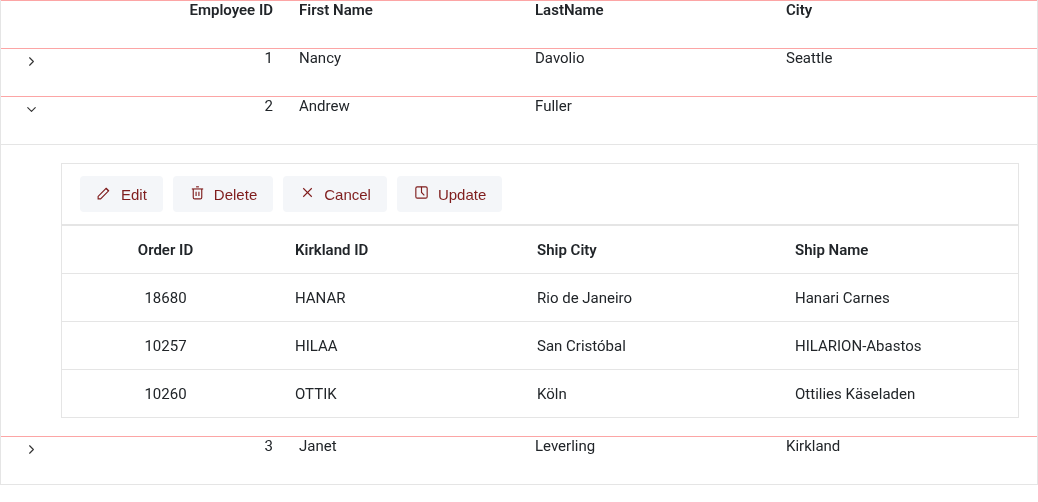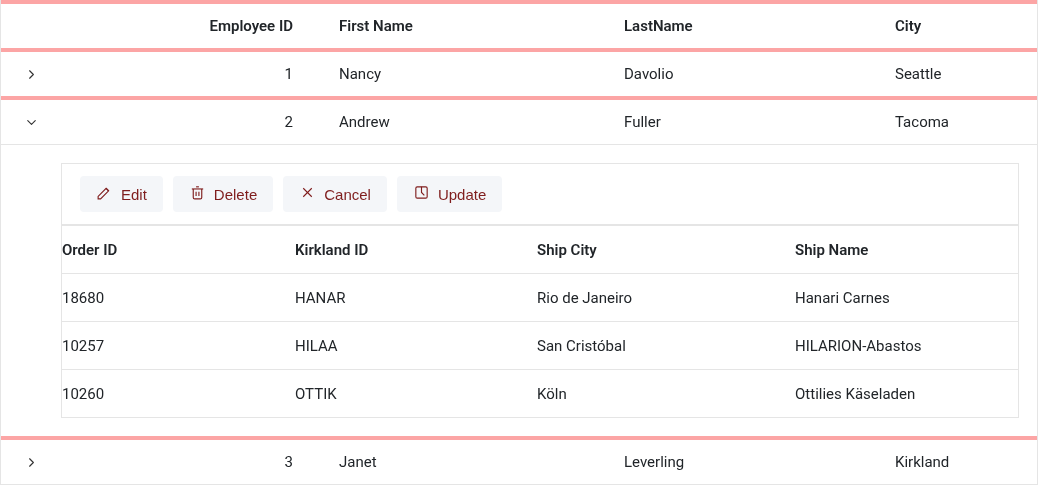--- a/index.html
+++ b/index.html
@@ -13,24 +13,23 @@
       color: #212529;
       background: #fff;
       padding: 0;
     }
     .grid {
       border: 1px solid #e5e5e5;
       border-top: none;
     }
     .grid-row {
       display: flex;
-      align-items: center;
-      border-top: 4px solid #fca5a5;
+      align-items: flex-start;
+      border-top: 1px solid #fca5a5;
       min-height: 48px;
-      gap: 20px;
     }
     .grid-header {
       font-weight: 600;
     }
     .col-expand {
       width: 60px;
       display: flex;
       justify-content: center;
       align-items: center;
       color: #333;
@@ -40,21 +39,20 @@
       padding-right: 18px;
       text-align: right;
     }
     .col-fname {
       width: 236px;
       padding-left: 8px;
     }
     .col-lname {
       width: 228px;
       padding-left: 8px;
-      margin-left: 29px;
     }
     .col-city {
       flex: 1;
       padding-left: 8px;
       margin-left: 23px;
     }
     .chevron-btn {
       cursor: pointer;
       width: 24px;
       height: 24px;
@@ -106,21 +104,21 @@
       border-top: 1px solid #e5e5e5;
     }
     .sub-row:first-of-type {
       border-top: none;
     }
     .sub-header {
       font-weight: 600;
     }
     .scol-oid {
       width: 225px;
-      text-align: left;
+      text-align: center;
       padding-right: 18px;
     }
     .scol-custid {
       width: 242px;
       padding-left: 8px;
     }
     .scol-shipcity {
       width: 258px;
       padding-left: 8px;
     }
@@ -160,21 +158,20 @@
     <div class="col-expand">
       <span class="chevron-btn">
         <svg viewBox="0 0 24 24" width="15" height="15">
             <path d="M6 9l6 6 6-6" fill="none" stroke="#333" stroke-width="1.8" stroke-linecap="round" stroke-linejoin="round"></path>
           </svg>
       </span>
     </div>
     <div class="col-empid">2</div>
     <div class="col-fname">Andrew</div>
     <div class="col-lname">Fuller</div>
-    <div class="col-city">Tacoma</div>
   </div>
 
   <div class="detail-panel">
     <div class="detail-inner">
 
       <div class="toolbar">
         <button class="tbtn">
           <span>
             <svg viewBox="0 0 24 24">
                 <path d="M3 17.5V21h3.5L17.8 9.7l-3.5-3.5L3 17.5z"></path>

